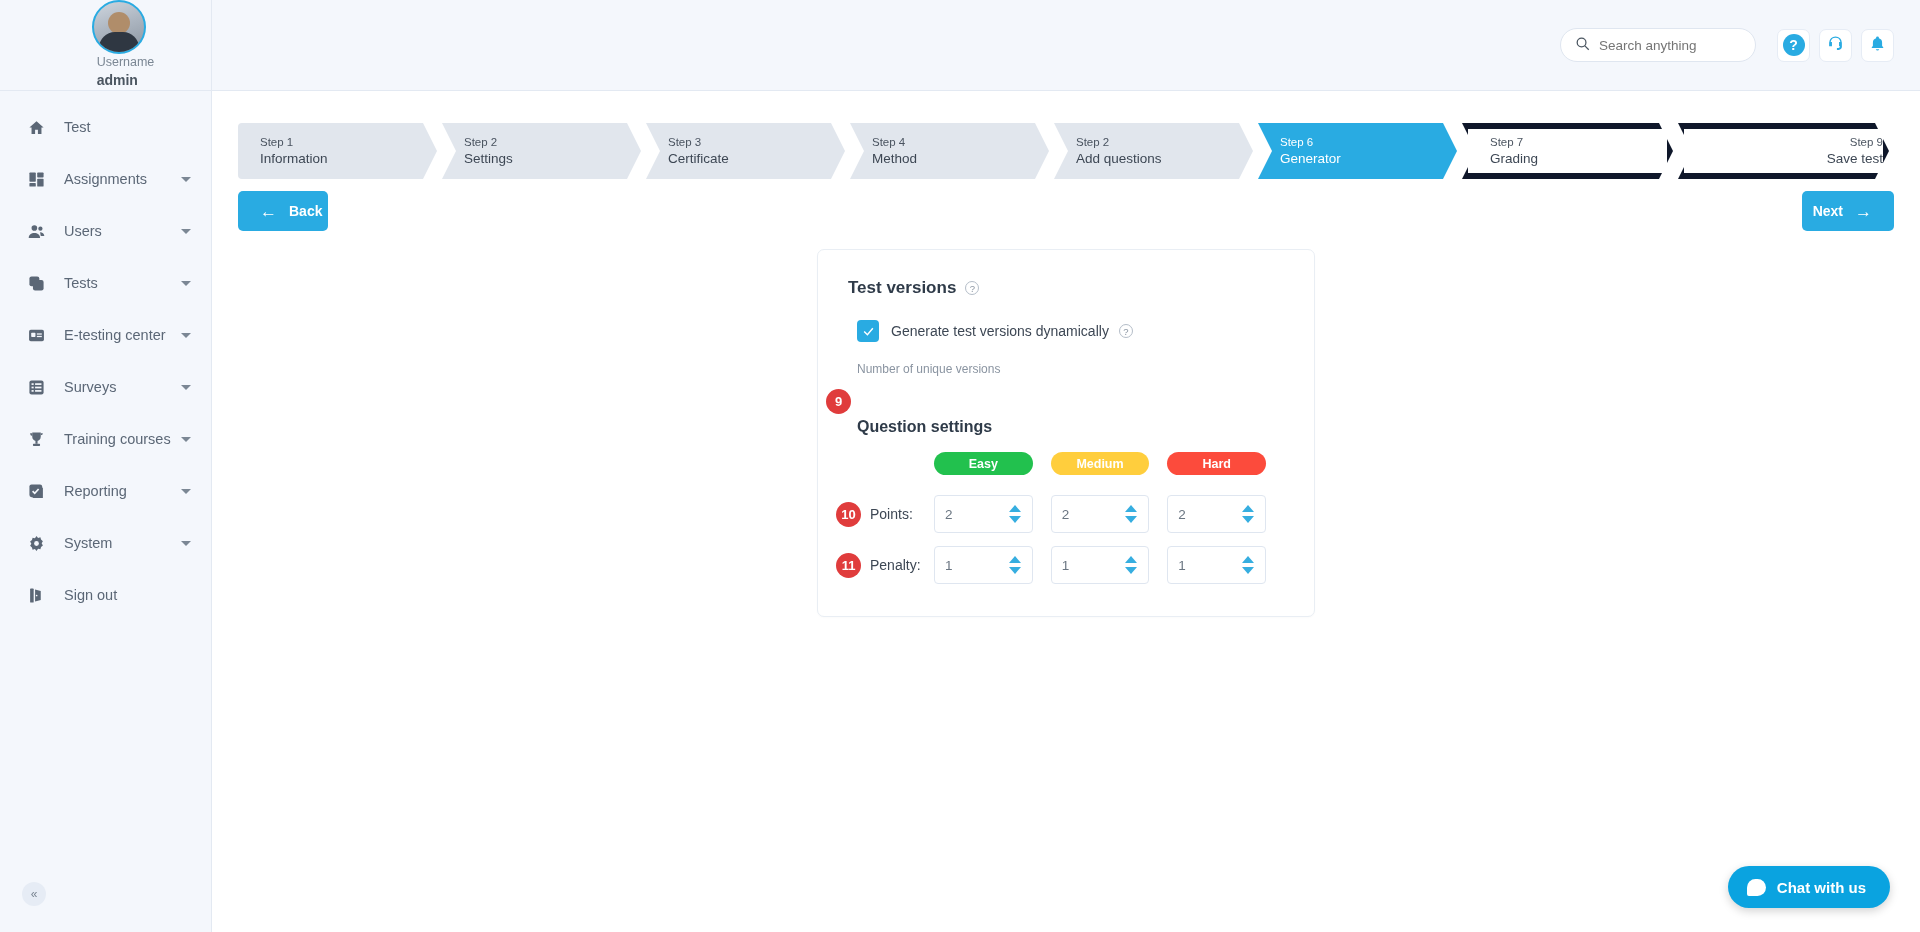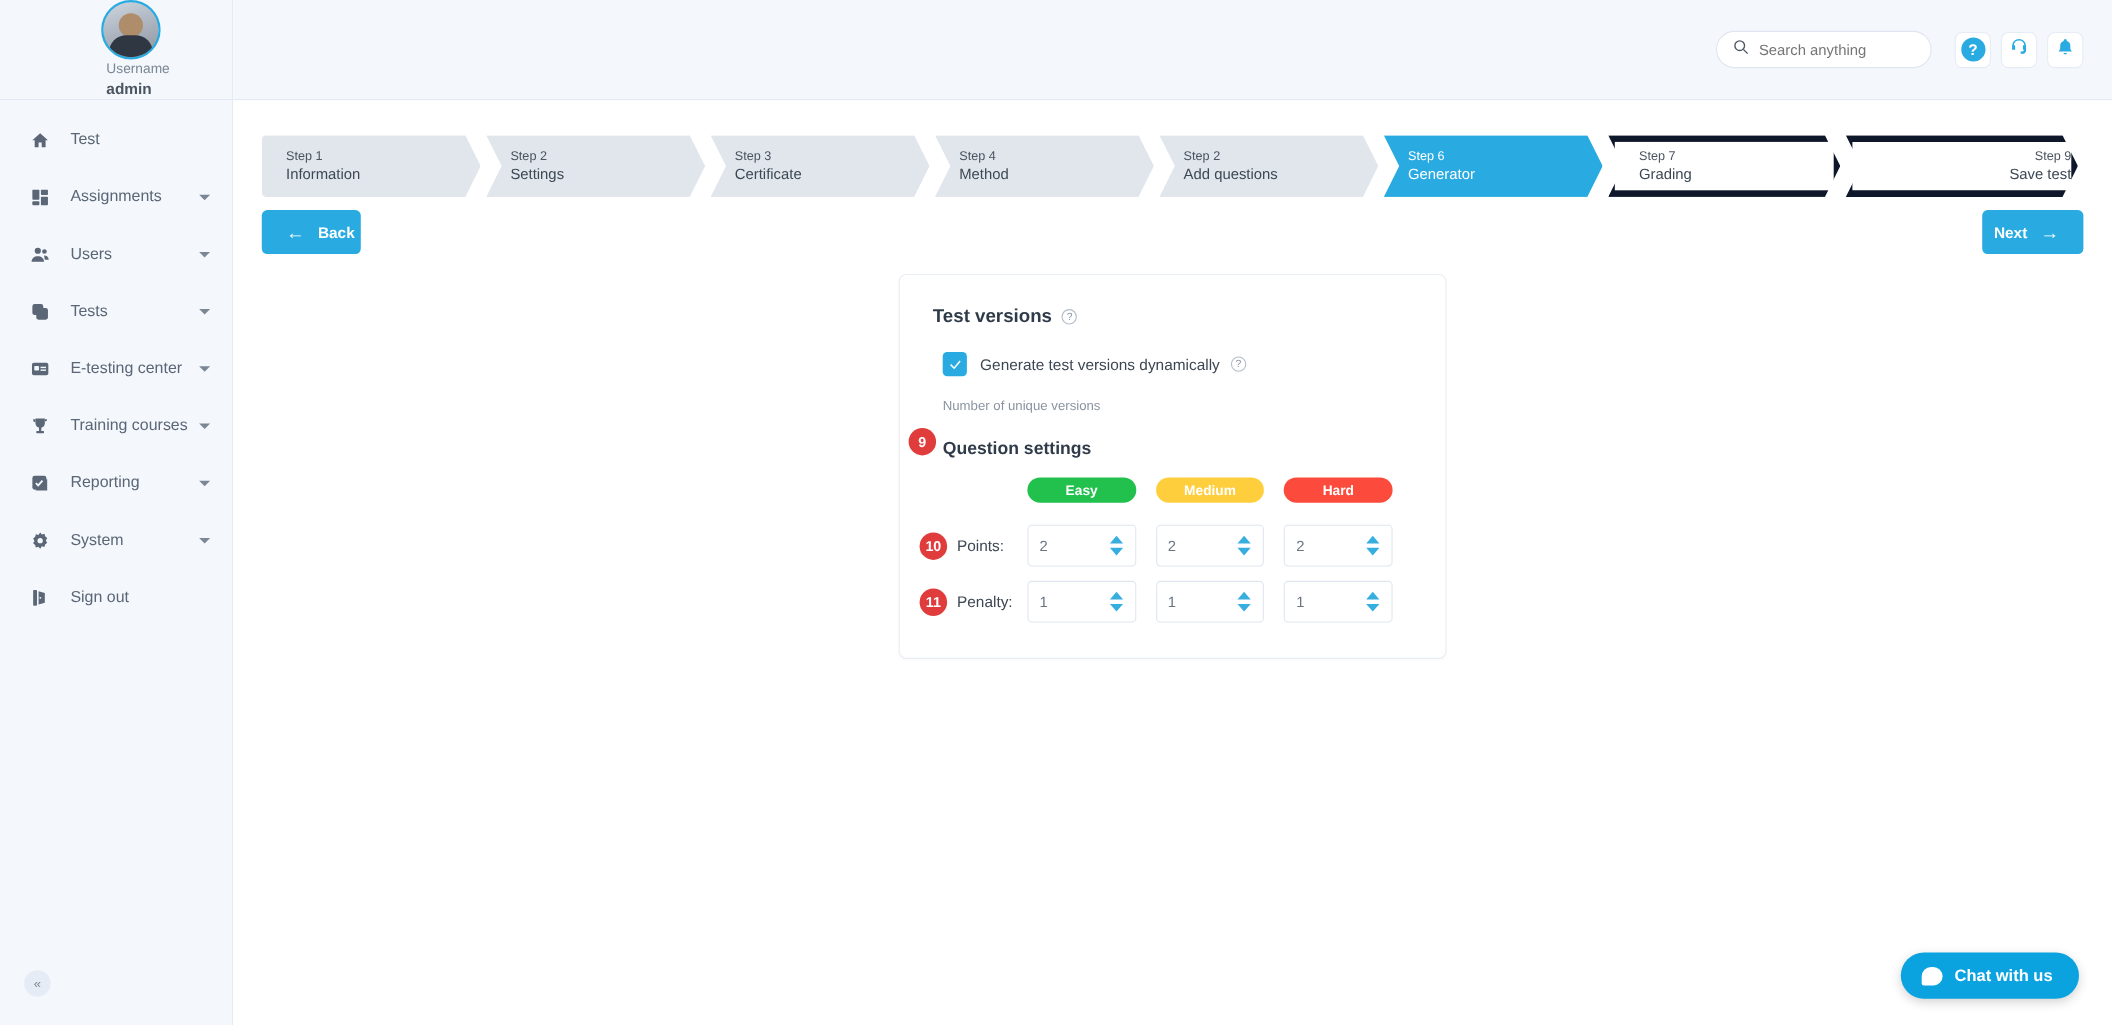--- a/index.html
+++ b/index.html
@@ -177,21 +177,21 @@
     padding: 0 14px; font-size: 13.5px; color: #9aa4b0; outline: none;
     font-family: "Liberation Sans", sans-serif; background: #fff;
   }
   .badge {
     position: absolute; border-radius: 50%; background: #e03c3c; color: #fff;
     font-size: 13px; font-weight: bold; width: 25px; height: 25px;
     display: flex; align-items: center; justify-content: center; z-index: 4;
   }
   #badge9 { left: -22px; top: 6px; }
 
-  .sec-title { font-size: 16px; font-weight: bold; color: #2f3b49; margin-top: 24px; padding-left: 9px; }
+  .sec-title { font-size: 16px; font-weight: bold; color: #2f3b49; margin-top: 42px; padding-left: 9px; }
 
   .grid { margin-top: 16px; }
   .grid-row { display: flex; align-items: center; position: relative; }
   .grid-head { margin-bottom: 20px; }
   .rlabel {
     width: 86px; flex: 0 0 86px; font-size: 14px; color: #3d4754;
     position: relative; padding-left: 22px;
   }
   .pill {
     width: 108px; height: 23px; border-radius: 12px; margin-right: 18px;
@@ -288,20 +288,35 @@
       <div class="sb-item">
         <span class="sb-ico">
             <svg viewBox="0 0 24 24">
               <rect x="1.5" y="4" width="21" height="16" rx="2.5"></rect>
               <rect x="4.5" y="8" width="6" height="6" rx="1" fill="#f4f7fc"></rect>
               <rect x="12.5" y="9" width="7" height="1.8" fill="#f4f7fc"></rect>
               <rect x="12.5" y="12.5" width="7" height="1.8" fill="#f4f7fc"></rect>
             </svg>
           </span>
         <span class="sb-label">E-testing center</span>
+        <span class="sb-caret"></span>
+      </div>
+      <div class="sb-item">
+        <span class="sb-ico">
+            <svg viewBox="0 0 24 24">
+              <rect x="2" y="2" width="20" height="20" rx="3"></rect>
+              <rect x="5" y="6" width="3" height="2.4" fill="#f4f7fc"></rect>
+              <rect x="10" y="6" width="9" height="2.4" fill="#f4f7fc"></rect>
+              <rect x="5" y="10.8" width="3" height="2.4" fill="#f4f7fc"></rect>
+              <rect x="10" y="10.8" width="9" height="2.4" fill="#f4f7fc"></rect>
+              <rect x="5" y="15.6" width="3" height="2.4" fill="#f4f7fc"></rect>
+              <rect x="10" y="15.6" width="9" height="2.4" fill="#f4f7fc"></rect>
+            </svg>
+          </span>
+        <span class="sb-label">Surveys</span>
         <span class="sb-caret"></span>
       </div>
       <div class="sb-item">
         <span class="sb-ico">
             <svg viewBox="0 0 24 24">
               <path d="M6 2h12v6a6 6 0 0 1-12 0z"></path>
               <path d="M3 3h3v4a3 3 0 0 1-3-3zM18 3h3a3 3 0 0 1-3 3z"></path>
               <rect x="10.5" y="13" width="3" height="5"></rect>
               <rect x="7" y="18" width="10" height="3" rx="1"></rect>
             </svg>

